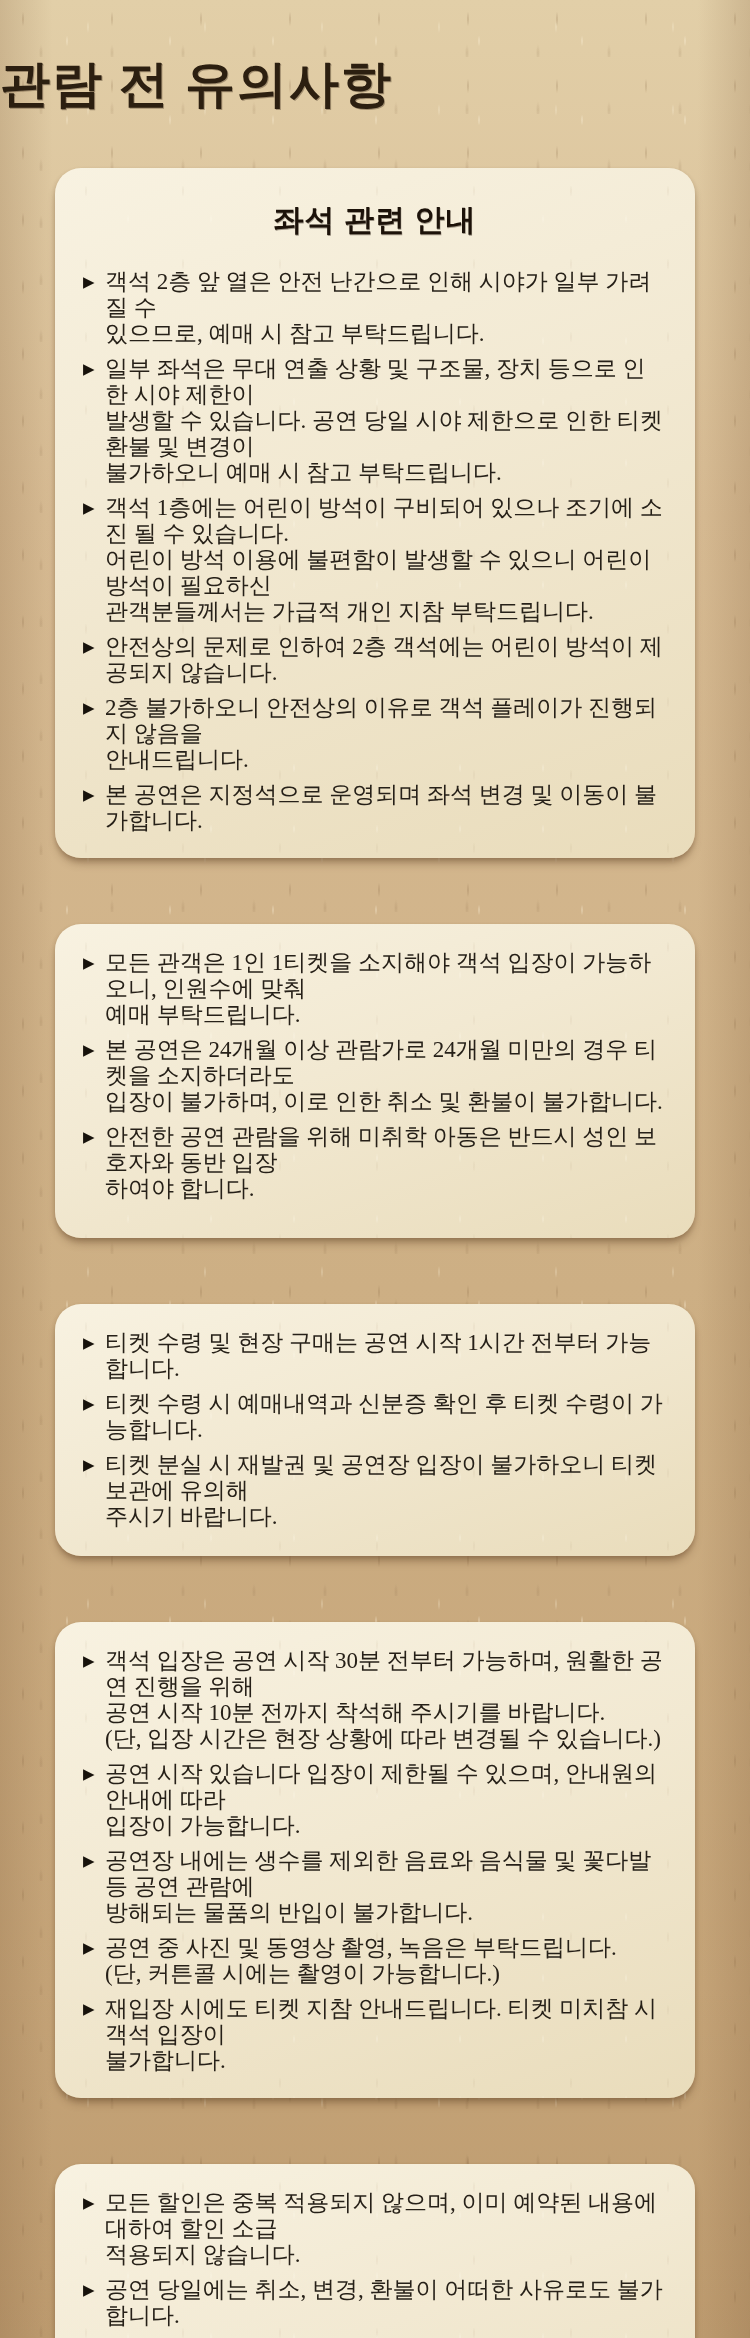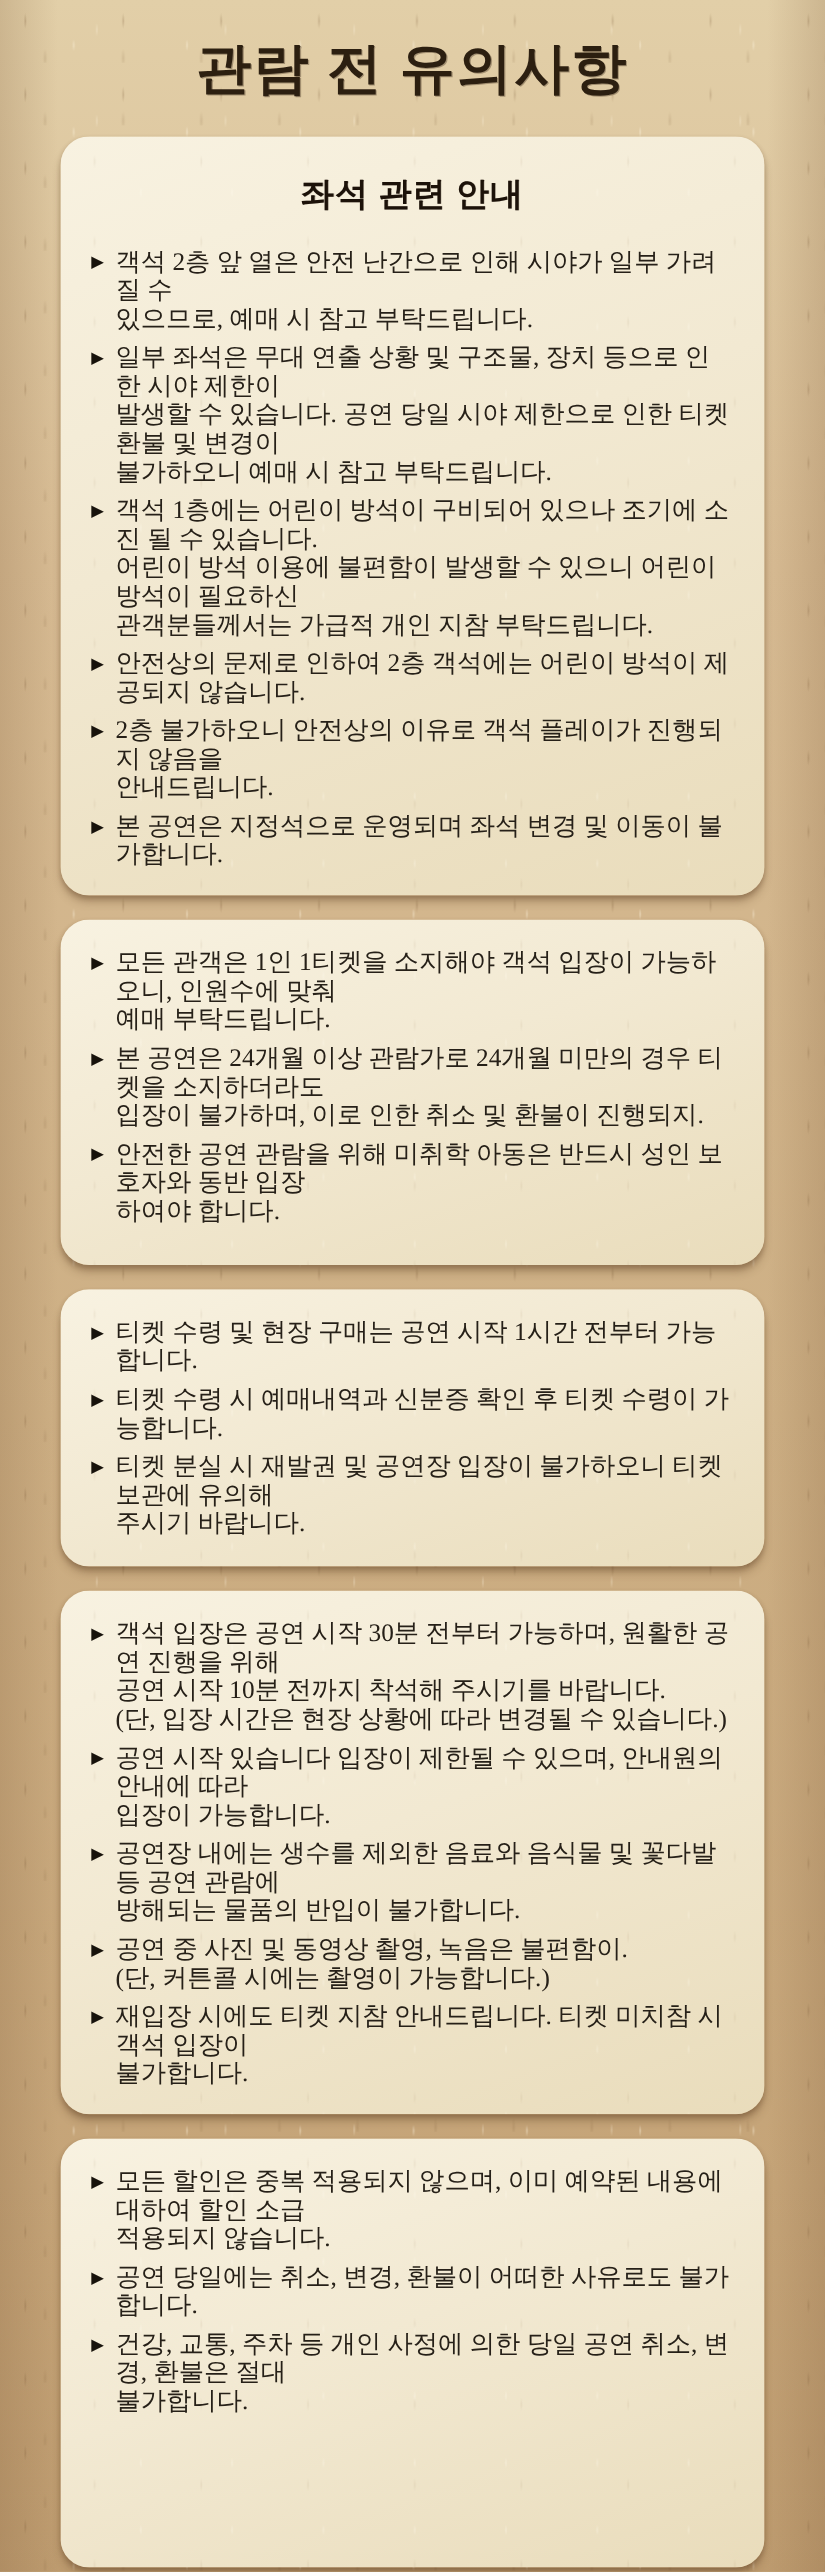--- a/index.html
+++ b/index.html
@@ -20,43 +20,42 @@
     background-size:
       100% 100%,
       89px 67px,
       103px 79px,
       71px 57px,
       117px 83px,
       100% 100%;
     background-repeat: no-repeat, repeat, repeat, repeat, repeat, no-repeat;
   }
   .page-header {
-    height: 124px;
+    height: 168px;
     display: flex;
     align-items: center;
-    justify-content: center;
   }
   .page-title {
     margin: 0;
     font-size: 50px;
     font-weight: 900;
     letter-spacing: 2px;
     color: #2c1f10;
     text-shadow: 1px 1px 0 rgba(46,30,14,0.35);
   }
   .cards {
     width: 640px;
     margin: 0 auto;
   }
   .card {
     box-sizing: border-box;
     width: 640px;
     border-radius: 26px;
     padding: 26px 28px 24px;
-    margin-bottom: 22px;
+    margin-bottom: 66px;
     background-image:
       radial-gradient(2px 9px at 31px 23px, rgba(140,110,75,0.10), transparent 70%),
       radial-gradient(2px 7px at 73px 51px, rgba(255,252,240,0.35), transparent 70%),
       linear-gradient(160deg, #f8f2e1 0%, #f2e9d2 45%, #e9dcbb 100%);
     background-size: 97px 73px, 83px 61px, 100% 100%;
     background-repeat: repeat, repeat, no-repeat;
     box-shadow: 0 7px 9px -2px rgba(90,60,33,0.40), 0 2px 4px rgba(90,60,33,0.22);
   }
   .cards .card:nth-child(1) { min-height: 530px; }
   .cards .card:nth-child(2) { min-height: 314px; }
@@ -153,21 +152,21 @@
     <ul class="items">
   <li class="item">
     <span class="bullet">▶</span>
     <span class="item-text">모든 관객은 1인 1티켓을 소지해야 객석 입장이 가능하오니, 인원수에 맞춰
 예매 부탁드립니다.</span>
   </li>
 
   <li class="item">
     <span class="bullet">▶</span>
     <span class="item-text">본 공연은 24개월 이상 관람가로 24개월 미만의 경우 티켓을 소지하더라도
-입장이 불가하며, 이로 인한 취소 및 환불이 진행되지.</span>
+입장이 불가하며, 이로 인한 취소 및 환불이 불가합니다.</span>
   </li>
 
   <li class="item">
     <span class="bullet">▶</span>
     <span class="item-text">안전한 공연 관람을 위해 미취학 아동은 반드시 성인 보호자와 동반 입장
 하여야 합니다.</span>
   </li>
 </ul>
   </section>
 
@@ -207,21 +206,21 @@
   </li>
 
   <li class="item">
     <span class="bullet">▶</span>
     <span class="item-text">공연장 내에는 생수를 제외한 음료와 음식물 및 꽃다발 등 공연 관람에
 방해되는 물품의 반입이 불가합니다.</span>
   </li>
 
   <li class="item">
     <span class="bullet">▶</span>
-    <span class="item-text">공연 중 사진 및 동영상 촬영, 녹음은 불편함이.
+    <span class="item-text">공연 중 사진 및 동영상 촬영, 녹음은 부탁드립니다.
 (단, 커튼콜 시에는 촬영이 가능합니다.)</span>
   </li>
 
   <li class="item">
     <span class="bullet">▶</span>
     <span class="item-text">재입장 시에도 티켓 지참 안내드립니다. 티켓 미치참 시 객석 입장이
 불가합니다.</span>
   </li>
 </ul>
   </section>

